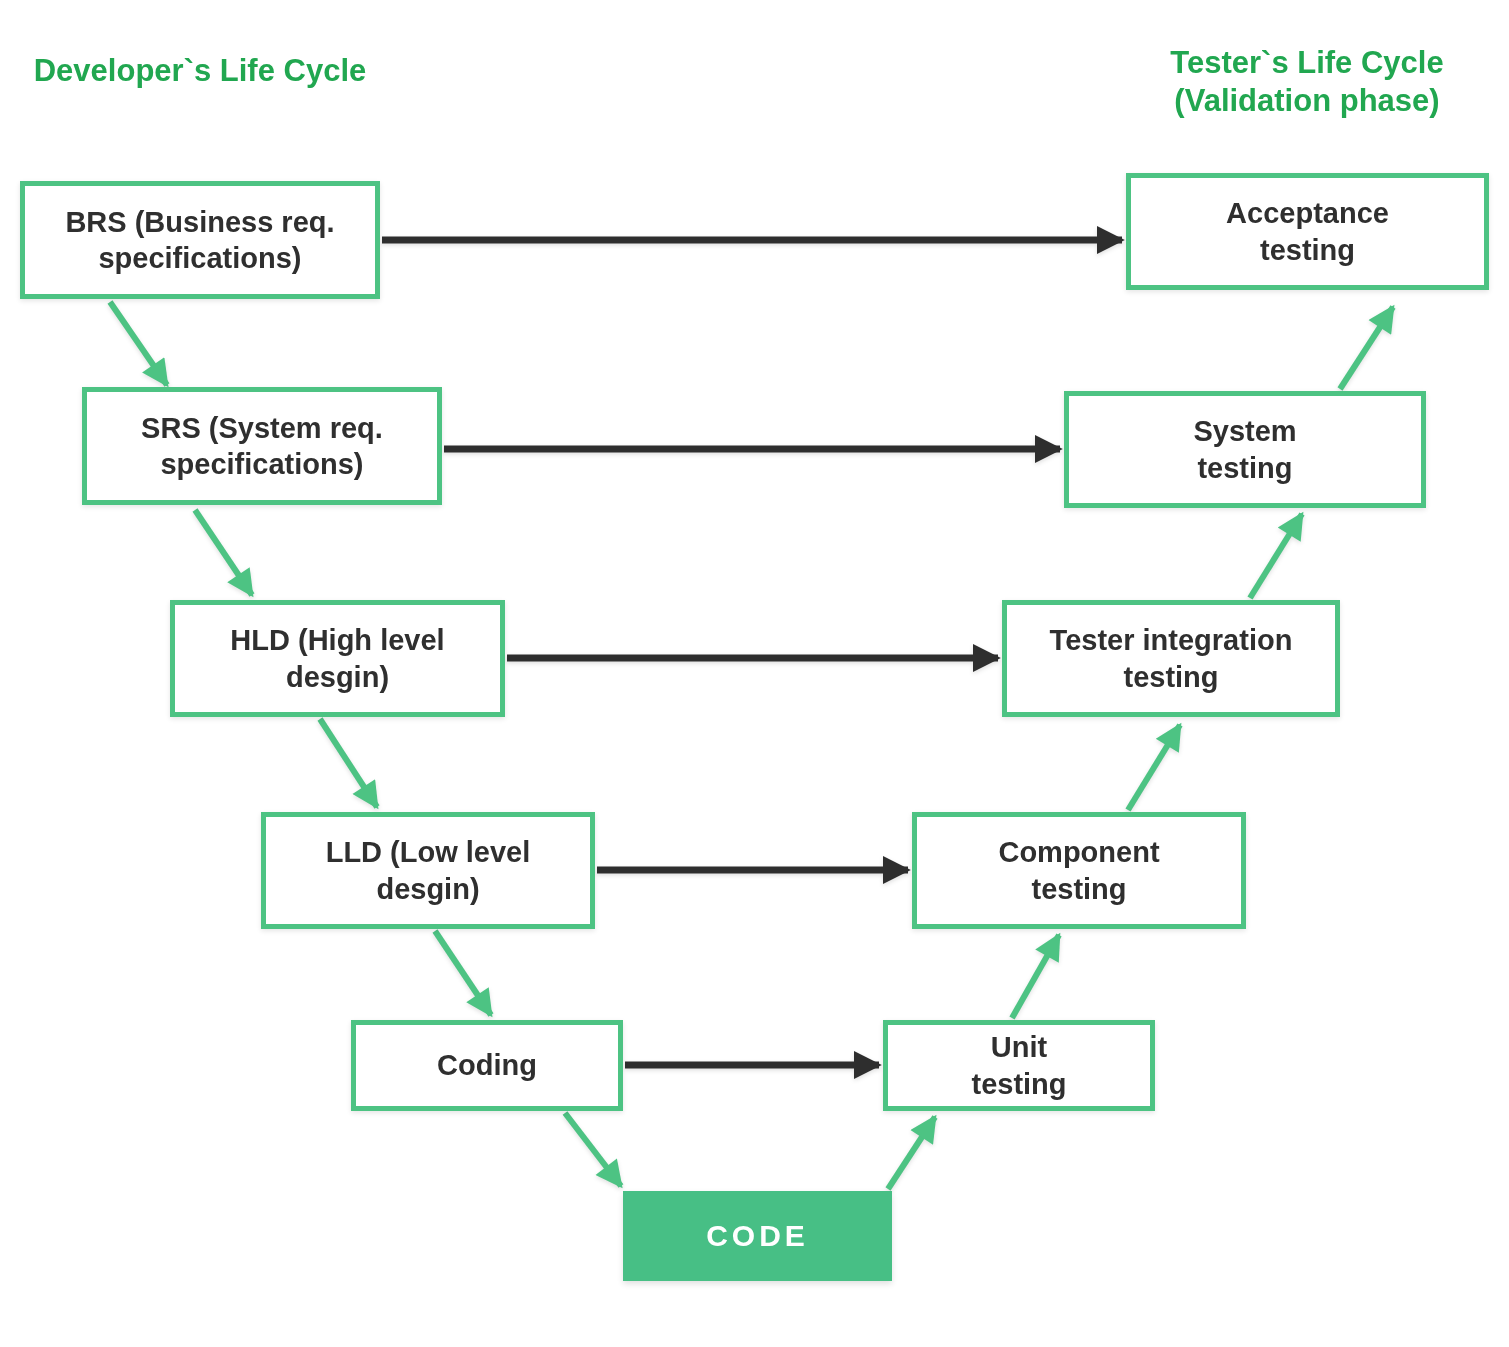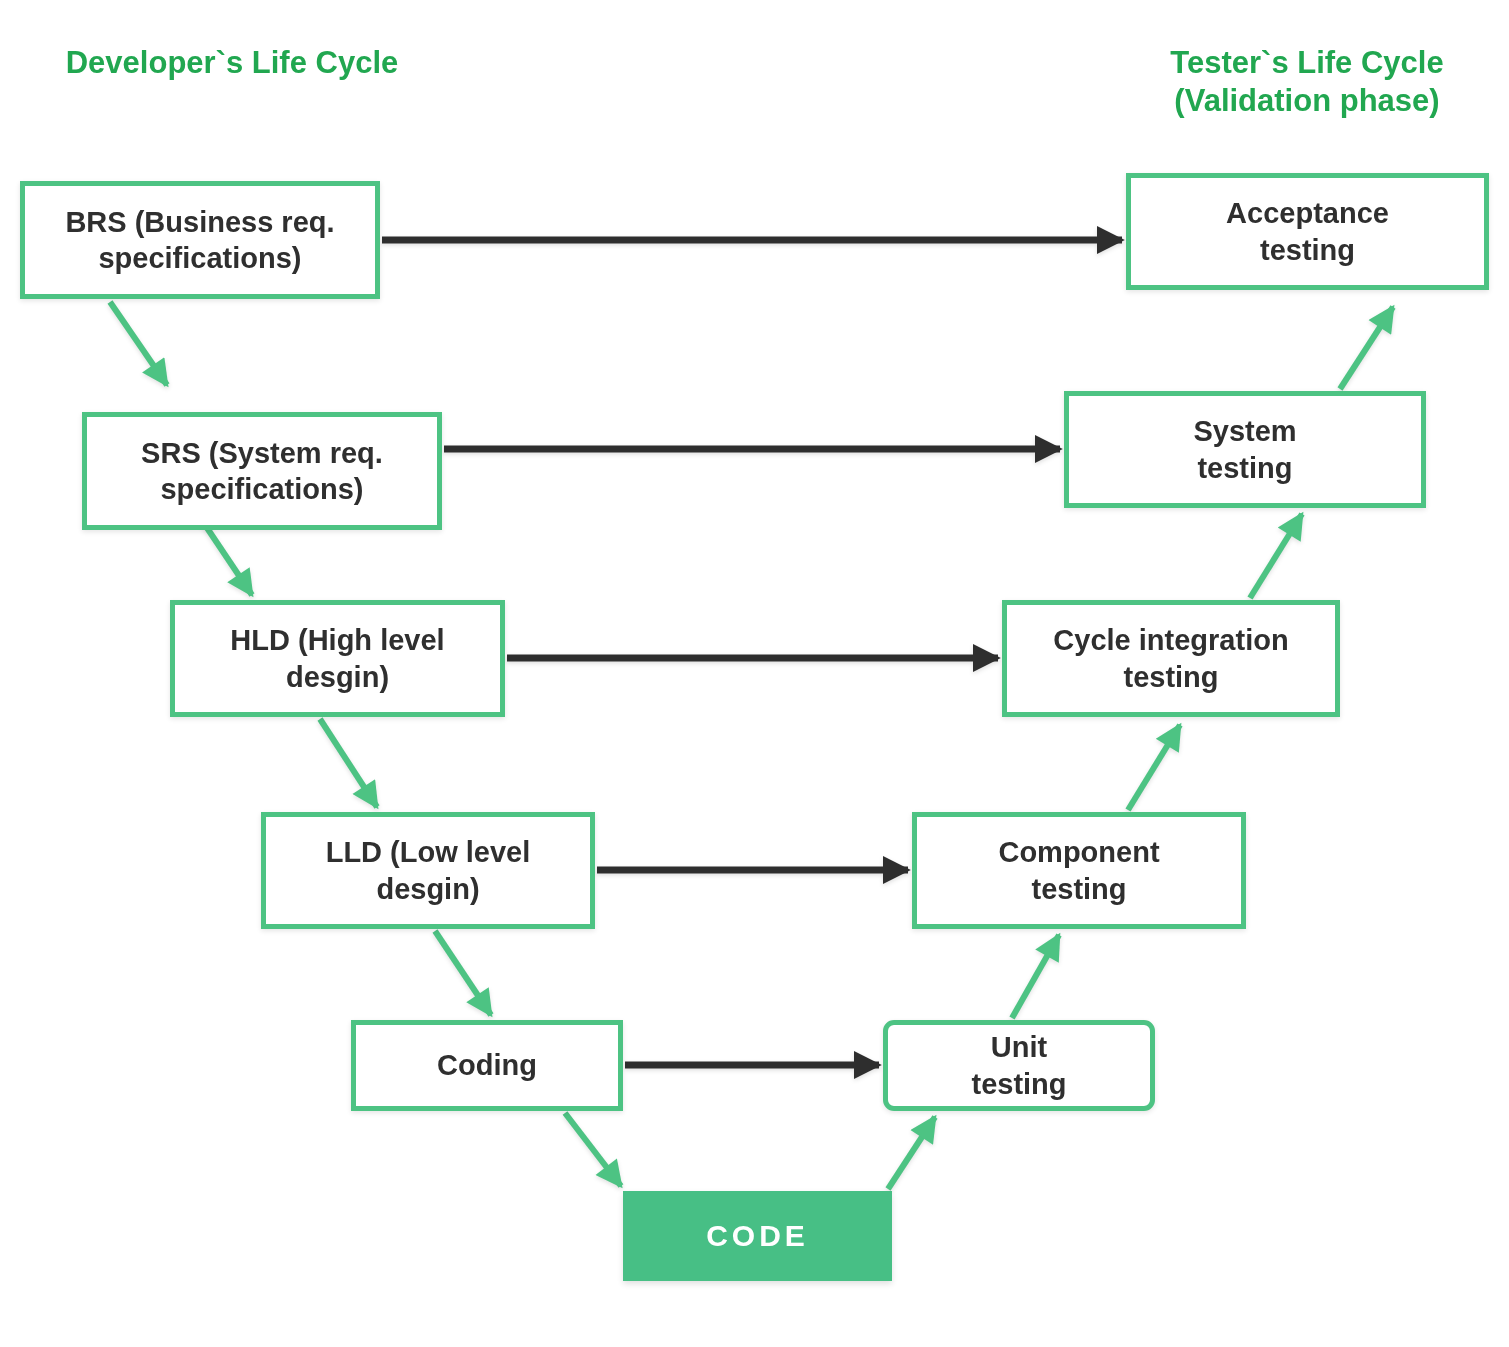--- a/index.html
+++ b/index.html
@@ -65,34 +65,34 @@
     border: none;
     background: var(--code_fill);
     color: #ffffff;
     font-size: 30px;
     letter-spacing: 4px;
     box-shadow: 0 3px 6px rgba(0,0,0,0.12);
   }
 
   
   .b-brs     { left: 20px;   top: 181px;  width: 360px; height: 118px; }
-  .b-srs     { left: 82px;   top: 412px;  width: 360px; height: 118px; }
+  .b-srs     { left: 82px;   top: 387px;  width: 360px; height: 118px; }
   .b-hld     { left: 170px;  top: 600px;  width: 335px; height: 117px; }
   .b-lld     { left: 261px;  top: 812px;  width: 334px; height: 117px; }
   .b-coding  { left: 351px;  top: 1020px; width: 272px; height: 91px;  }
   
   .b-accept  { left: 1126px; top: 173px;  width: 363px; height: 117px; }
   .b-system  { left: 1064px; top: 391px;  width: 362px; height: 117px; }
   .b-sit     { left: 1002px; top: 600px;  width: 338px; height: 117px; }
   .b-comp    { left: 912px;  top: 812px;  width: 334px; height: 117px; }
-  .b-unit    { left: 883px;  top: 1020px; width: 272px; height: 91px; border-radius: 11px;  }
+  .b-unit    { left: 883px;  top: 1020px; width: 272px; height: 91px;  }
   
   .b-code    { left: 623px;  top: 1191px; width: 269px; height: 90px;  }
 
-  .hdr-left  { left: 0px;    top: 44px; margin-left: 32px; }
+  .hdr-left  { left: 0px;    top: 52px; }
   .hdr-right { left: 1107px; top: 44px; }
 </style>
 </head>
 <body>
 
 <div class="canvas">
 
   <svg class="arrows-layer" width="1509" height="1347" viewBox="0 0 1509 1347" xmlns="http://www.w3.org/2000/svg">
     <defs>
       <marker id="mk-black" viewBox="0 0 10 10" refX="9" refY="5" markerWidth="4" markerHeight="4" orient="auto-start-reverse">
@@ -137,21 +137,21 @@
   <div class="box b-hld">HLD (High level
 desgin)</div>
   <div class="box b-lld">LLD (Low level
 desgin)</div>
   <div class="box b-coding">Coding</div>
 
   <div class="box b-accept">Acceptance
 testing</div>
   <div class="box b-system">System
 testing</div>
-  <div class="box b-sit">Cycle integration
+  <div class="box b-sit">Tester integration
 testing</div>
   <div class="box b-comp">Component
 testing</div>
   <div class="box b-unit">Unit
 testing</div>
 
   <div class="box code-box b-code">CODE</div>
 
 </div>
 

